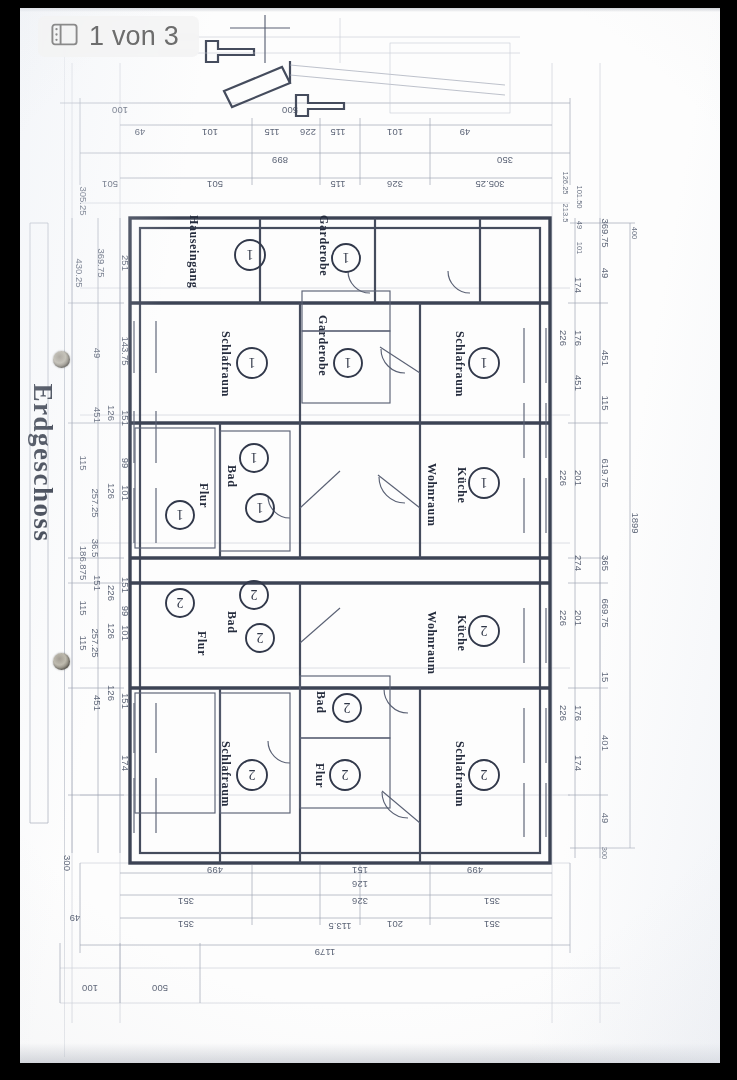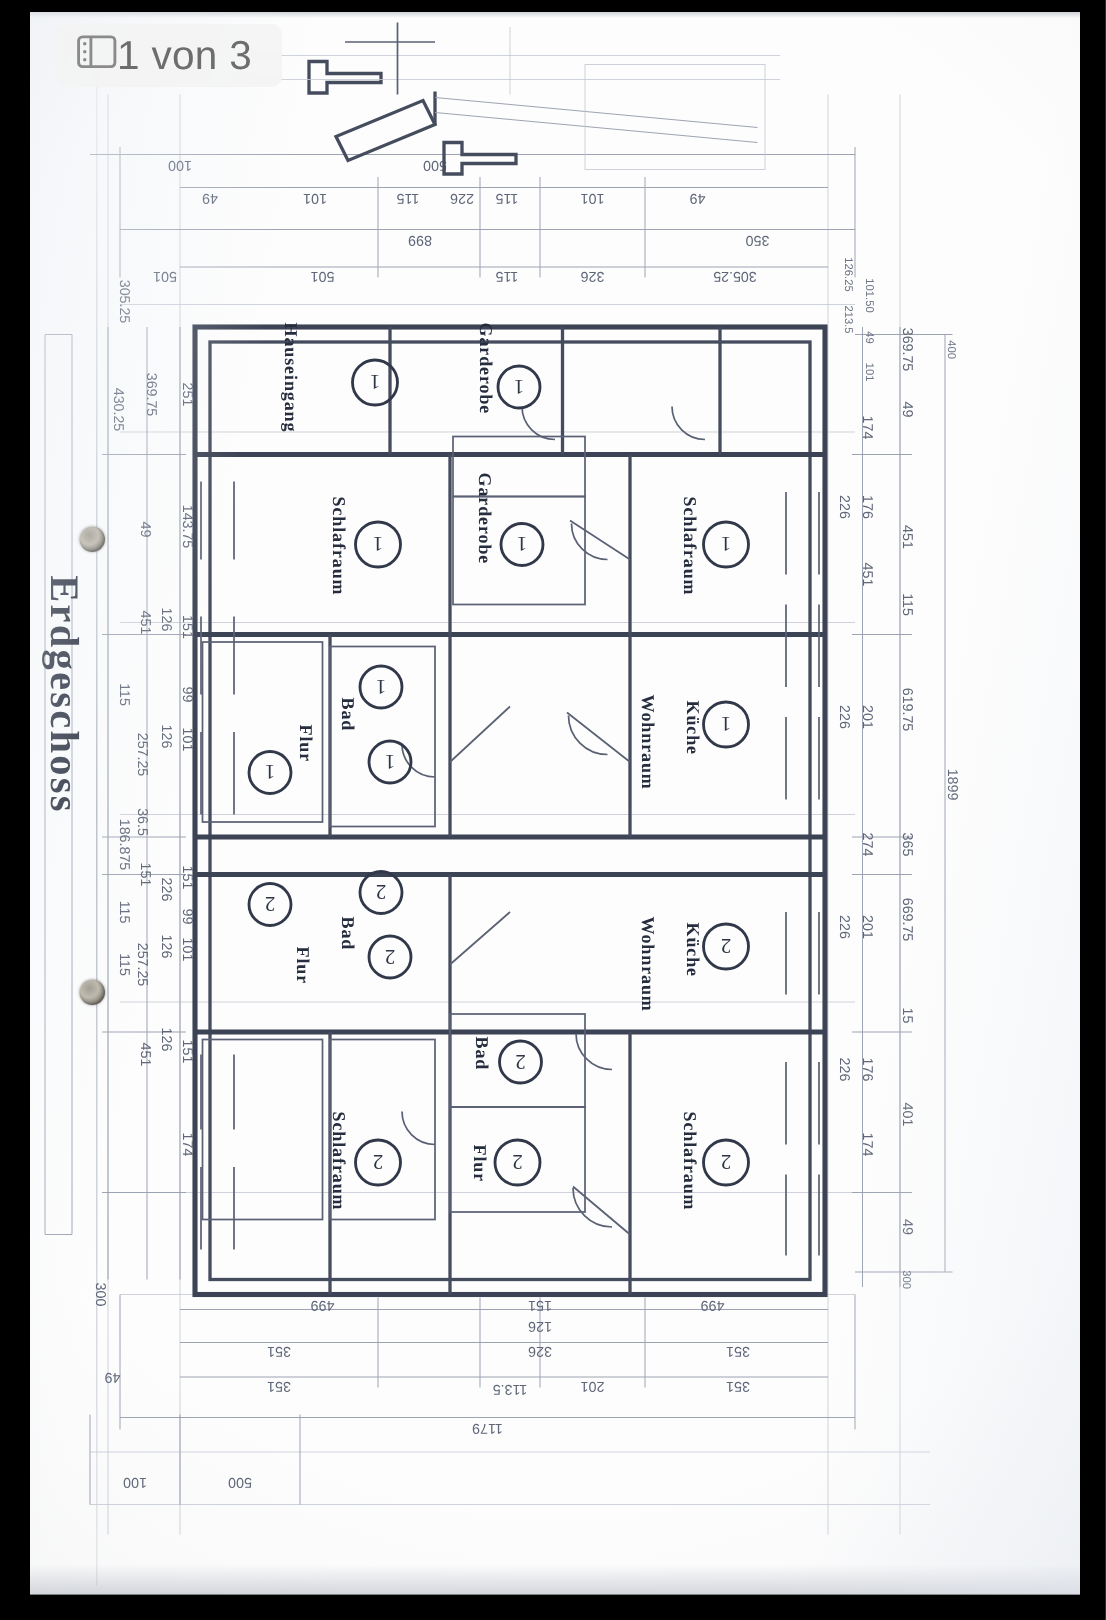--- a/index.html
+++ b/index.html
@@ -64,21 +64,21 @@
     position: absolute;
     left: 0; top: 0; width: 700px; height: 1055px;
     transform: rotate(180deg);
   }
   #plan svg { display: block; }
 
   
   #page-badge {
     position: absolute;
     left: 38px; top: 16px;
-    display: flex; align-items: center; 
+    display: flex; align-items: center; gap: 11px;
     padding: 7px 20px 7px 13px;
     background: rgba(243,243,243,.82);
     border-radius: 7px;
     backdrop-filter: blur(2px);
   }
   #page-badge .label {
     font-size: 27px;
     font-weight: 400;
     color: #6d6d6d;
     letter-spacing: .2px;

